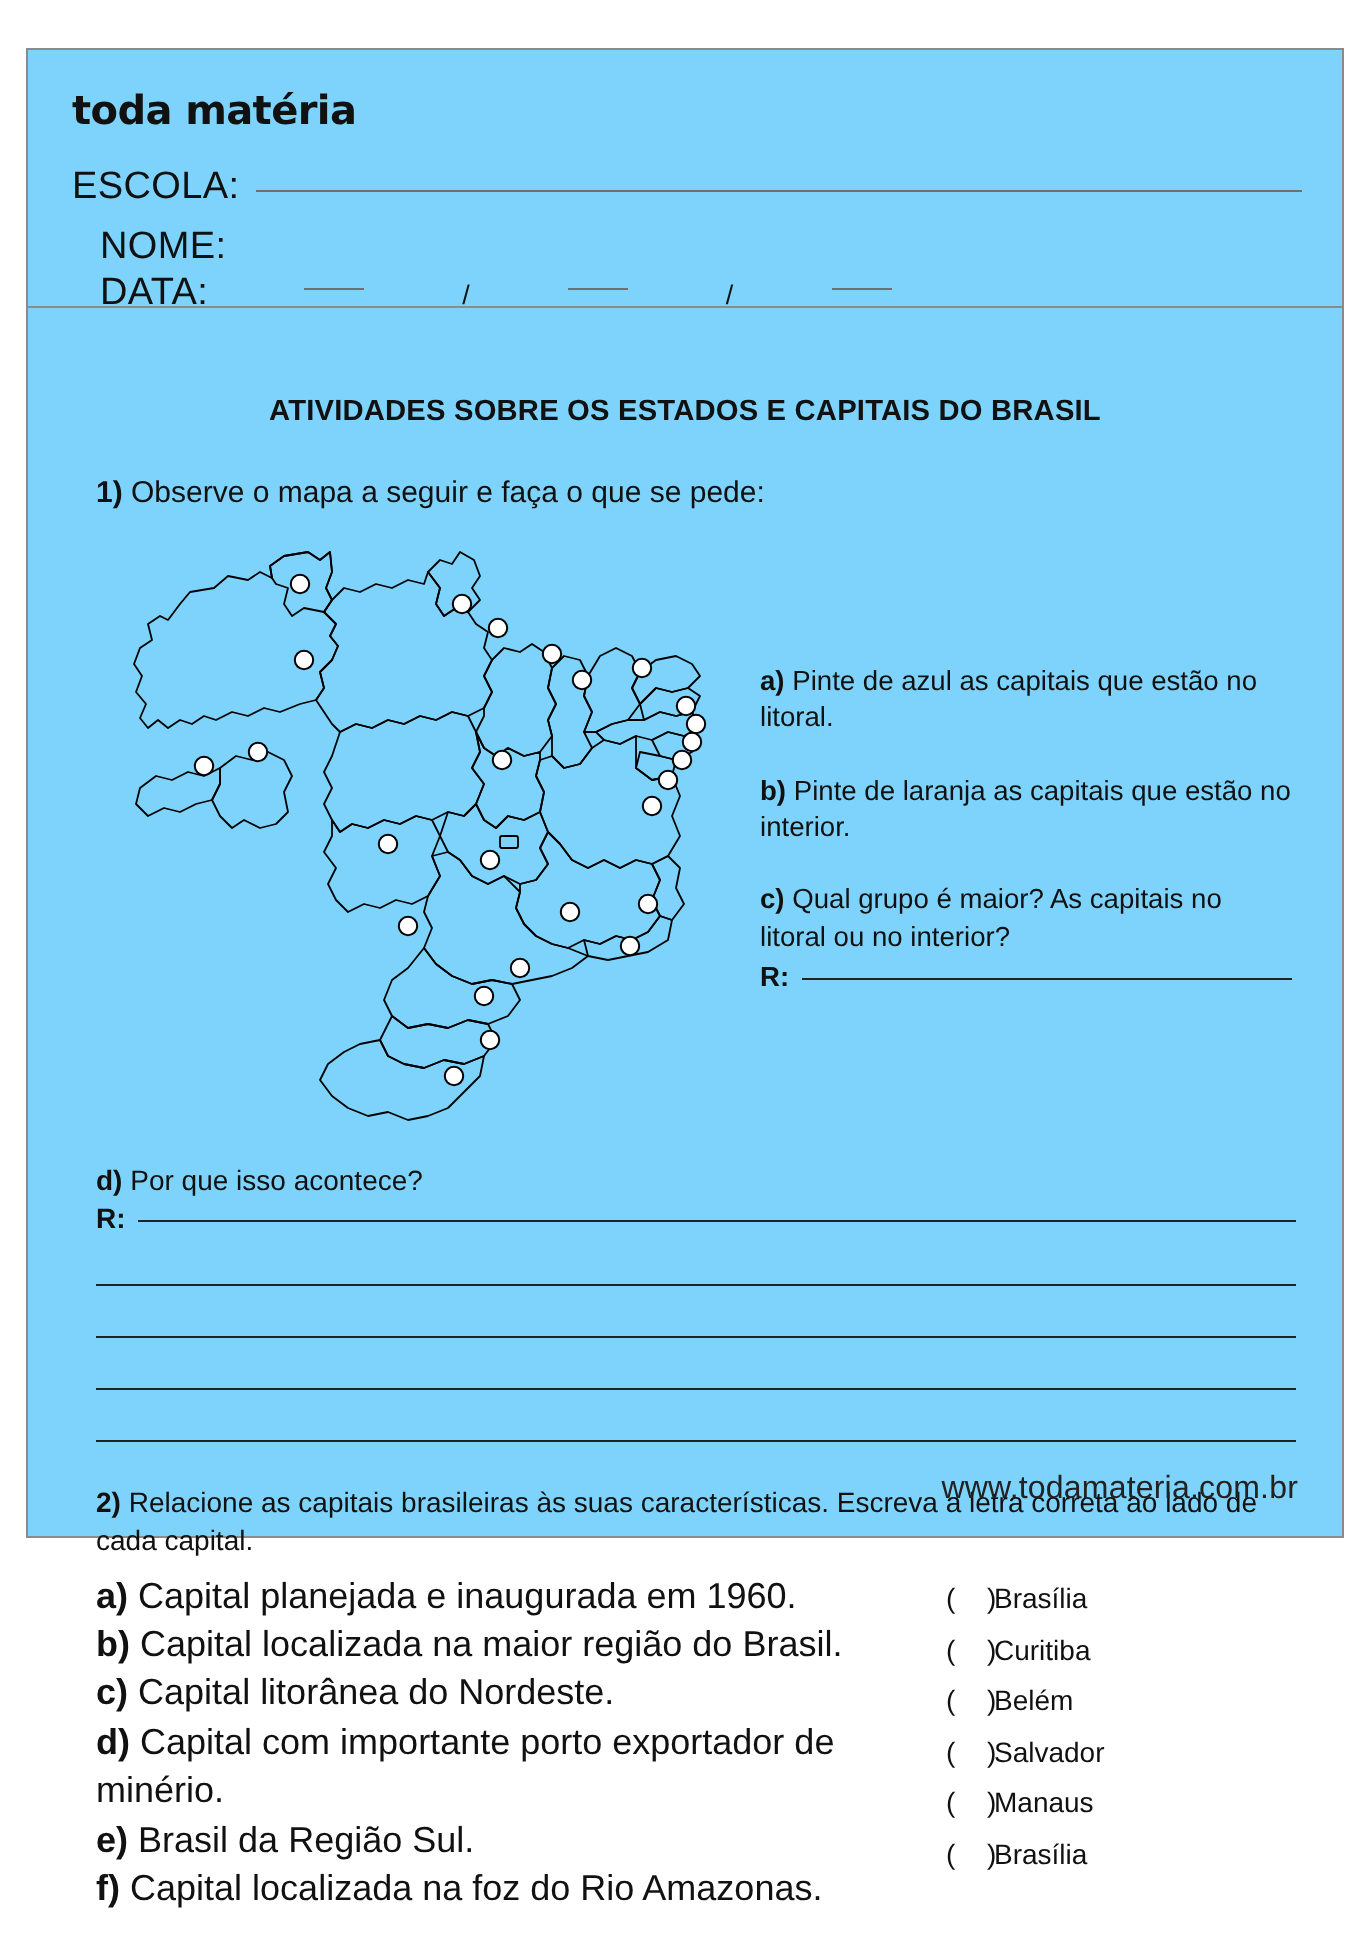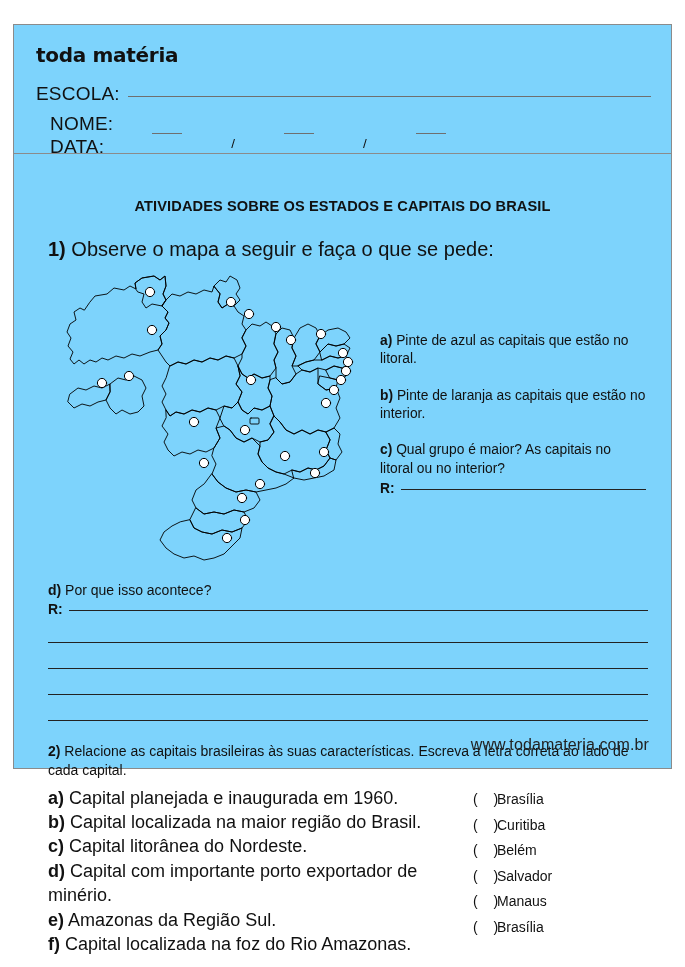--- a/index.html
+++ b/index.html
@@ -66,21 +66,21 @@
   }
   .field-rule {
     flex: 1 1 auto;
     border-bottom: 1.3px solid #6f6f6f;
     margin-left: 8px;
     position: relative;
     top: -3px;
   }
   .date-group {
     display: flex;
-    align-items: flex-start;
+    align-items: center;
     margin-left: 14px;
     white-space: nowrap;
     gap: 45px;
   }
   .date-blank {
     display: inline-block;
     width: 30px;
     border-bottom: 1.3px solid #6f6f6f;
     margin: 0 3px;
     position: relative;
@@ -110,21 +110,21 @@
     font-size: 14.6px;
     font-weight: 700;
     letter-spacing: 0.1px;
     color: #111111;
   }
 
   .q1-prompt {
     position: absolute;
     left: 34px;
     top: 84px;
-    font-size: 20px;
+    font-size: 15px;
     color: #111111;
   }
   .q1-prompt b { font-weight: 700; }
 
   
   .map-wrap {
     position: absolute;
     left: 48px;
     top: 112px;
     width: 318px;
@@ -489,21 +489,21 @@
           <div class="q2-left-item">
             <b>c)</b>
             <span>Capital litorânea do Nordeste.</span>
           </div>
           <div class="q2-left-item">
             <b>d)</b>
             <span>Capital com importante porto exportador de minério.</span>
           </div>
           <div class="q2-left-item">
             <b>e)</b>
-            <span>Amazonas da Região Sul.</span>
+            <span>Brasil da Região Sul.</span>
           </div>
           <div class="q2-left-item">
             <b>f)</b>
             <span>Capital localizada na foz do Rio Amazonas.</span>
           </div>
         </div>
 
         <div class="q2-right">
           <div class="q2-right-item">
             <span class="paren">( )</span>

